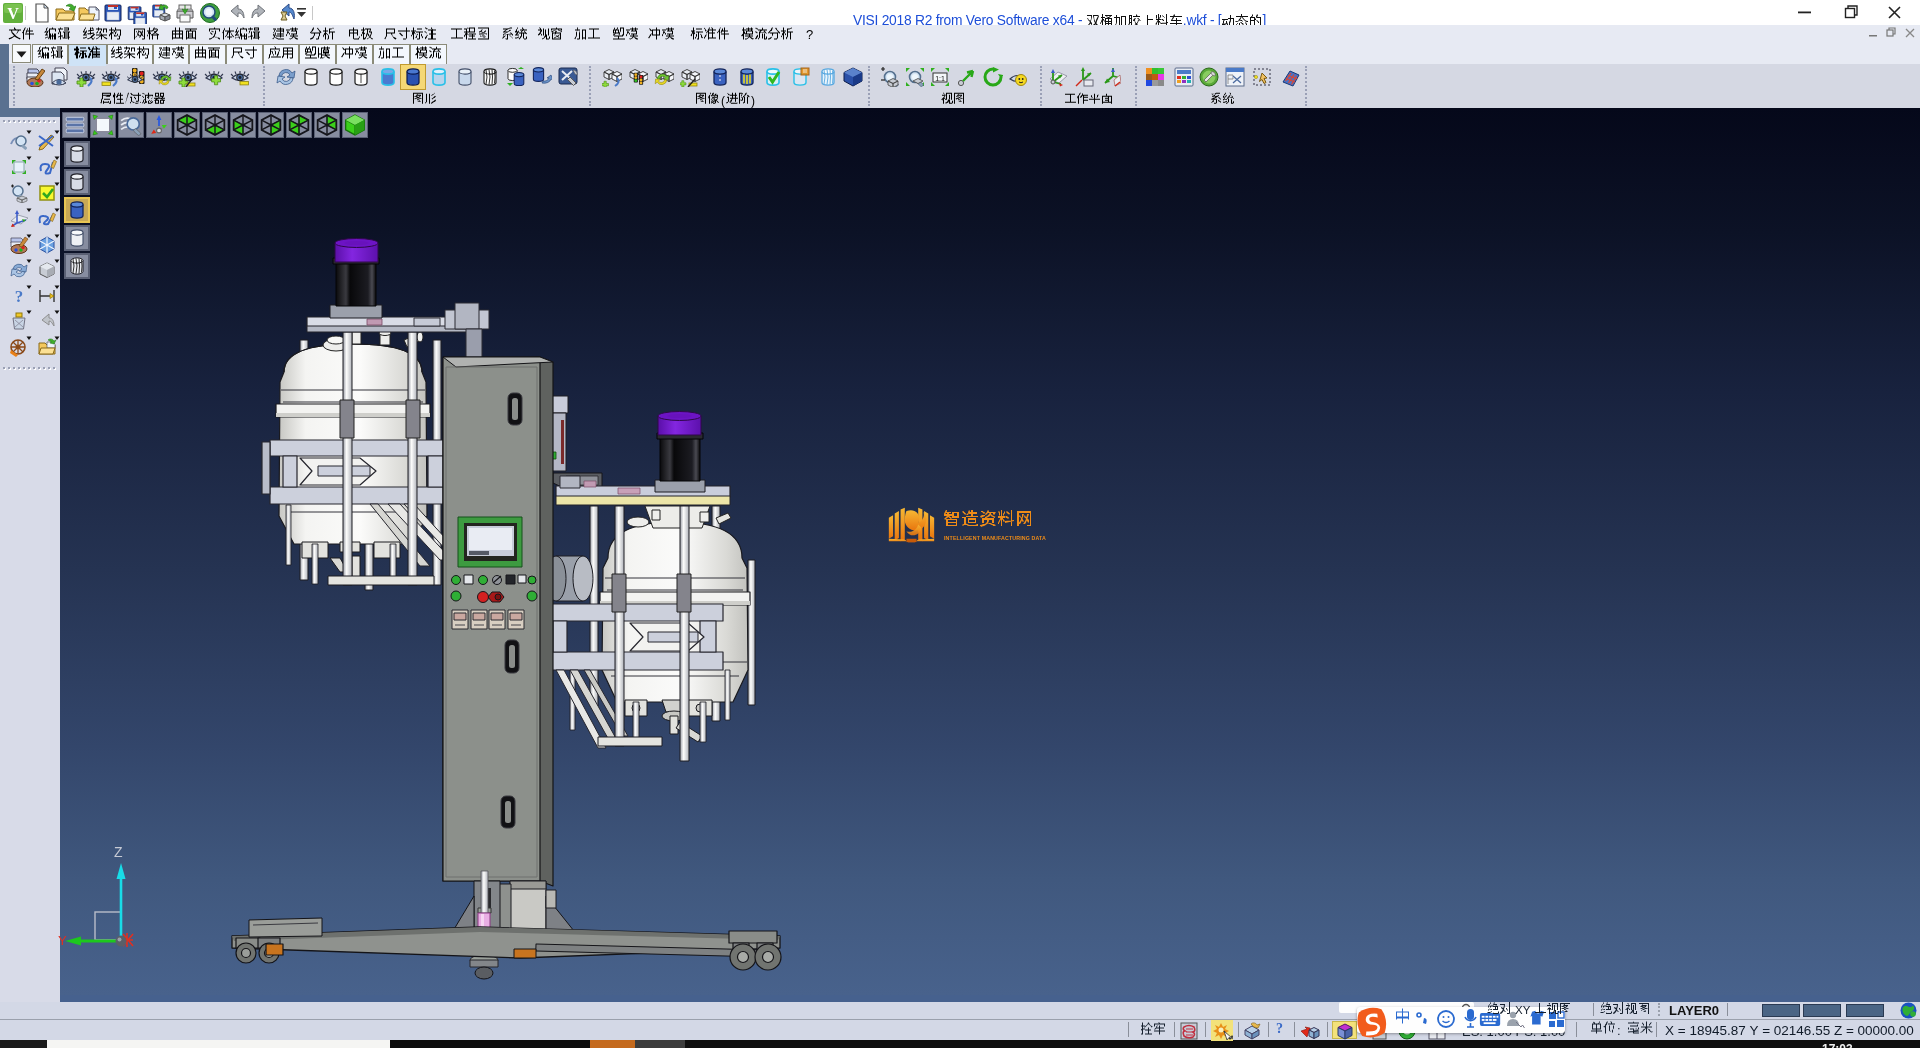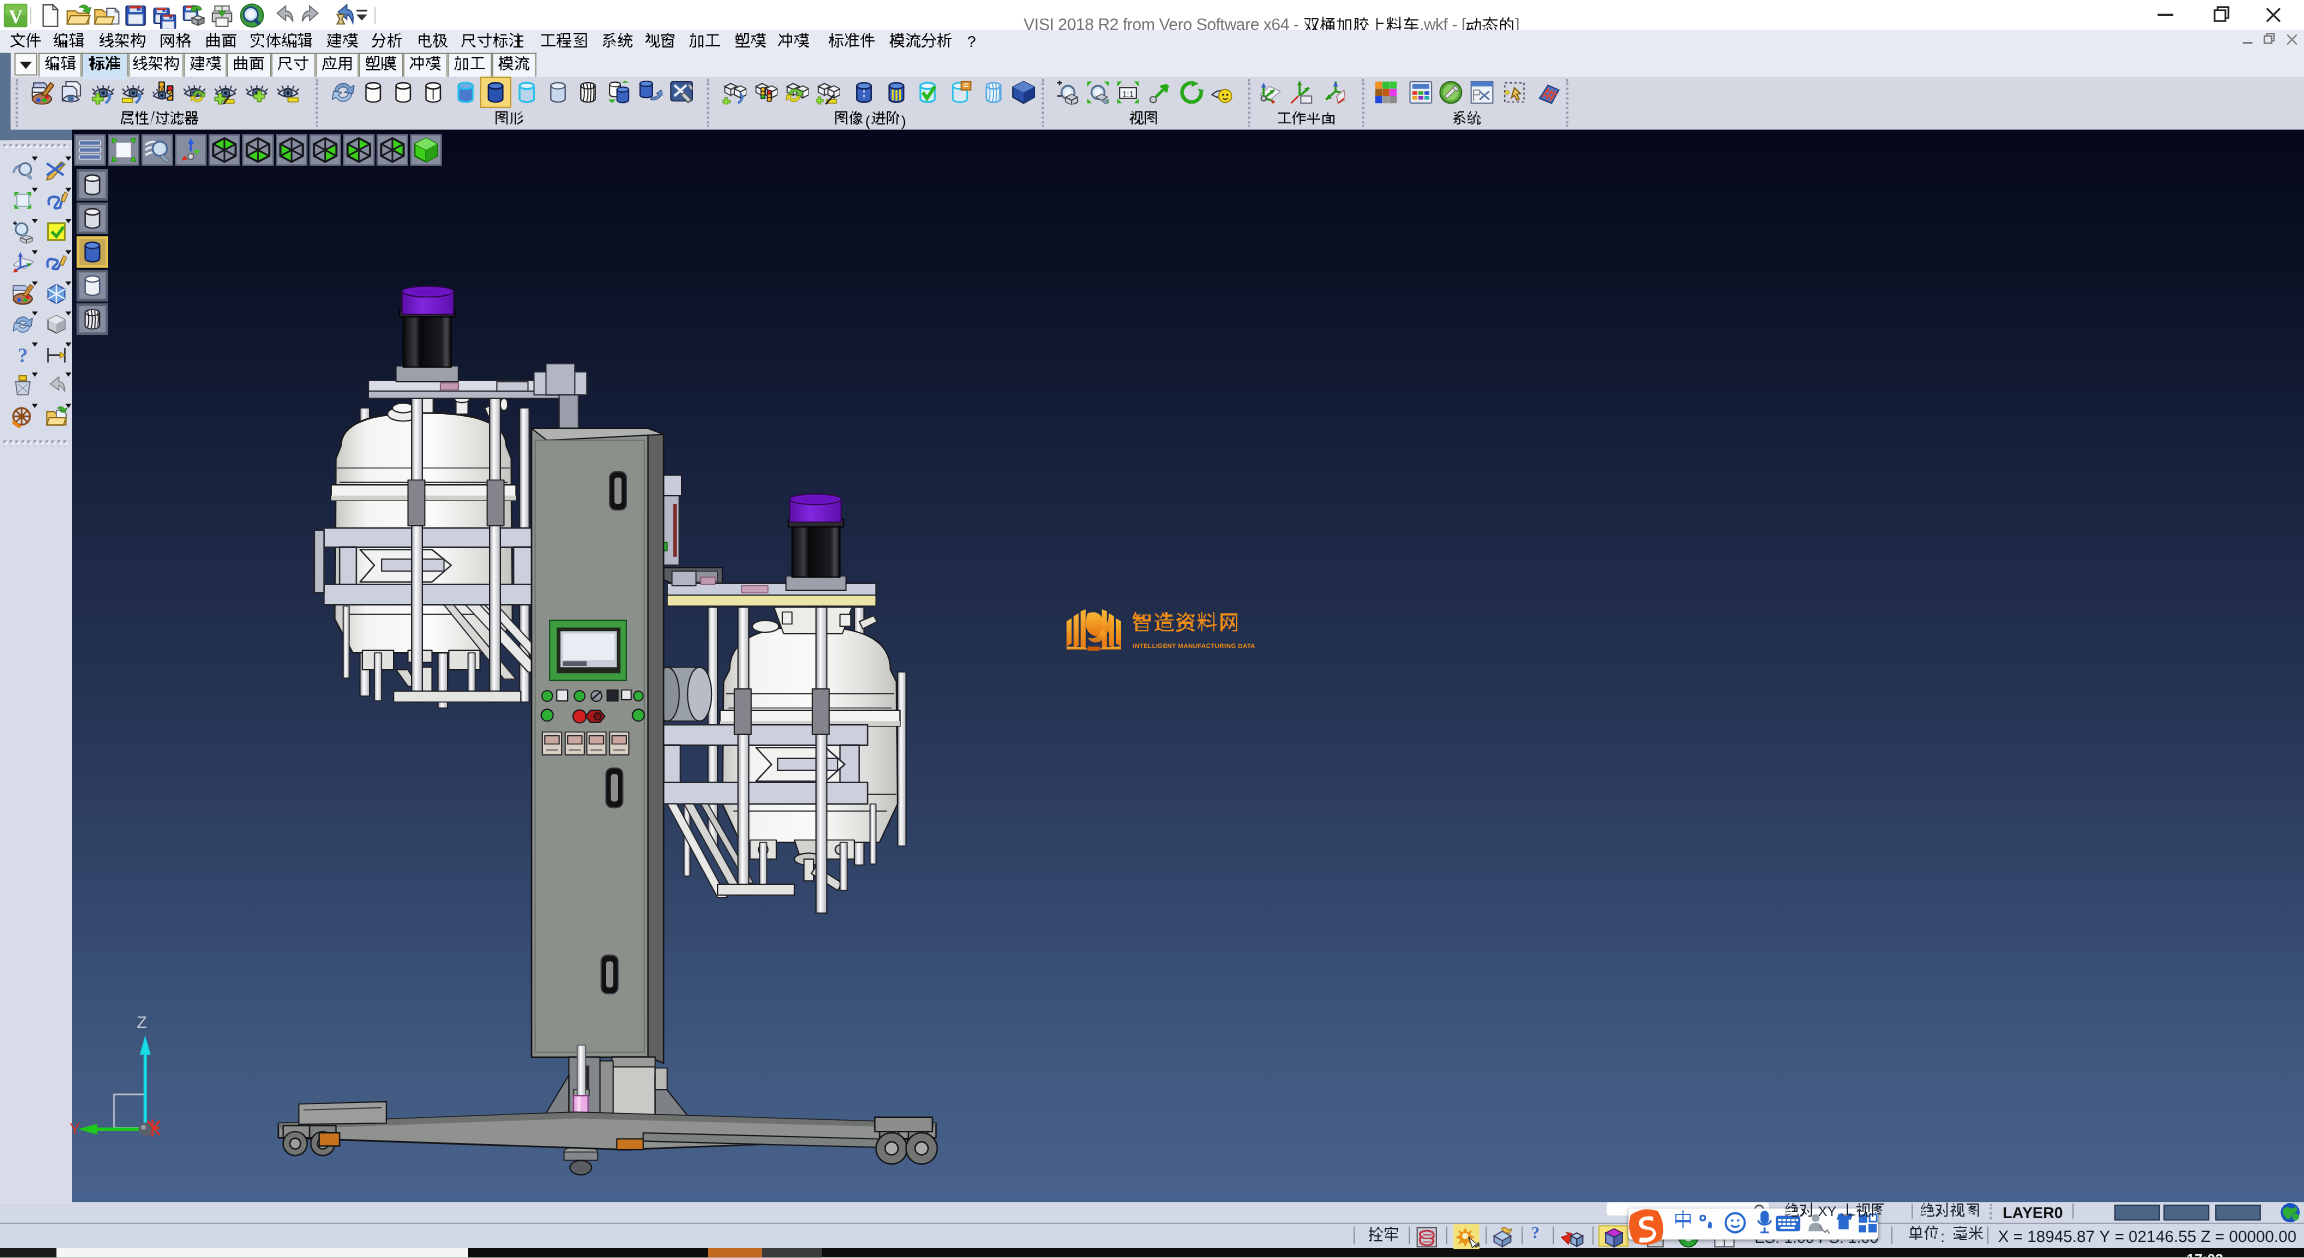--- a/index.html
+++ b/index.html
@@ -84,21 +84,21 @@
   </svg>
 <svg class="abs" style="left:275px;top:2px" width="22" height="22" viewBox="0 0 22 22">
     <path d="M7 8 L14 2 L14 6 C19 6 20 12 19 17 C17 12 16 10 14 10 L14 14 Z" fill="#5588cc" stroke="#2a4a88" stroke-width="1"></path>
     <path d="M6 10h6l-2 4 2 4H6l2-4z" fill="#d8c890" stroke="#6a5a20"></path>
   </svg>
 <svg class="abs" style="left:296px;top:8px" width="12" height="10">
     <rect x="1" y="0" width="9" height="1.6" fill="#333"></rect>
     <path d="M1 4 L10 4 L5.5 9 Z" fill="#333"></path>
   </svg>
 <div class="abs" style="left:312px;top:6px;width:1px;height:14px;background:#c8c8c8"></div>
-<div class="abs" style="left:853px;top:0;height:41px;display:flex;align-items:center;white-space:nowrap;font-size:13.8px;letter-spacing:-0.25px;color:#737373">
+<div class="abs" style="left:853px;top:0;height:41px;display:flex;align-items:center;white-space:nowrap;font-size:13.8px;letter-spacing:-0.25px;color:#1d4ed8">
     <span>VISI 2018 R2 from Vero Software x64 -&nbsp;</span>
     <svg width="97" height="20" style="flex:none">
       <path transform="translate(0,15)" d="M7 -11H12V-10H7ZM12 -11H12L12 -11L13 -10Q12 -7 11 -5Q11 -3 9 -1Q8 0 6 1Q6 1 6 1Q6 1 6 0Q6 0 6 0Q7 -1 8 -2Q10 -3 10 -6Q11 -8 12 -10ZM8 -10Q8 -7 9 -5Q10 -3 11 -2Q12 -1 13 0Q13 0 13 1Q13 1 13 1Q13 1 13 1Q11 0 10 -1Q9 -3 8 -5Q8 -7 7 -10ZM1 -11H6V-10H1ZM5 -11H5L6 -11L6 -10Q6 -8 5 -5Q5 -3 4 -2Q3 0 1 1Q1 1 1 1Q1 1 1 1Q1 0 0 0Q1 -0 2 -1Q3 -2 4 -4Q4 -5 5 -7Q5 -8 5 -10ZM1 -8 2 -8Q2 -7 3 -6Q4 -6 4 -5Q5 -4 6 -3Q6 -2 6 -1L6 -1Q5 -1 5 -2Q4 -3 4 -4Q3 -5 2 -6Q2 -7 1 -8Z M15 -9H19V-8H15ZM16 -12H17V1H16ZM16 -8 17 -8Q17 -7 17 -6Q16 -6 16 -5Q16 -4 15 -3Q15 -2 15 -2Q15 -2 15 -2Q14 -2 14 -3Q14 -3 14 -3Q14 -3 15 -4Q15 -5 15 -5Q16 -6 16 -7Q16 -8 16 -8ZM17 -7Q17 -7 18 -7Q18 -7 18 -6Q18 -6 18 -6Q19 -5 19 -5L18 -4Q18 -5 18 -5Q18 -5 17 -6Q17 -6 17 -7Q17 -7 17 -7ZM19 -11H26V-10H19ZM20 -9 21 -10Q21 -9 22 -9Q23 -9 24 -8Q24 -8 25 -8L24 -7Q24 -7 23 -8Q22 -8 22 -8Q21 -9 20 -9ZM19 -8H26V-7H20V1H19ZM20 -5H26V-4H20ZM20 -3H26V-2H20ZM25 -8H26V-0Q26 0 26 1Q26 1 26 1Q26 1 25 1Q25 1 24 1Q24 1 24 1Q24 0 24 0Q24 0 25 0Q25 0 25 0Q25 0 25 -0ZM22 -7H23V1H22ZM25 -11H25L26 -11L26 -11Q26 -10 25 -10Q25 -9 24 -9Q23 -8 23 -8Q23 -8 23 -8Q22 -9 22 -9Q23 -9 23 -9Q24 -10 24 -10Q25 -11 25 -11Z M36 -1H40V-0H36ZM28 -9H34V-8H28ZM35 -10H40V1H39V-9H36V1H35ZM33 -9H34Q34 -9 34 -9Q34 -9 34 -9Q34 -9 34 -8Q34 -6 34 -5Q34 -3 34 -2Q34 -1 34 -0Q34 0 34 0Q34 1 33 1Q33 1 33 1Q33 1 32 1Q32 1 31 1Q31 1 31 0Q31 0 31 -0Q31 -0 32 -0Q32 -0 32 -0Q33 -0 33 -0Q33 -0 33 -0Q33 -1 33 -1Q33 -2 33 -2Q33 -3 33 -5Q33 -7 33 -9ZM30 -11H31Q31 -9 31 -8Q31 -6 31 -4Q31 -3 30 -1Q30 0 29 1Q29 1 29 1Q28 1 28 1Q28 0 28 0Q29 -0 29 -1Q30 -2 30 -3Q30 -5 30 -6Q30 -7 30 -9Q30 -10 30 -11Z M43 -11H46V-10H43ZM43 -8H46V-7H43ZM43 -4H46V-3H43ZM43 -11H44V-6Q44 -5 44 -4Q44 -3 44 -2Q43 -1 43 -1Q43 0 43 1Q43 1 42 1Q42 1 42 1Q42 1 42 1Q42 -0 42 -1Q43 -2 43 -3Q43 -4 43 -4Q43 -5 43 -6ZM45 -11H46V-0Q46 0 46 0Q46 1 46 1Q46 1 45 1Q45 1 44 1Q44 1 44 1Q44 0 44 0Q45 0 45 0Q45 0 45 0Q45 0 45 0Q45 -0 45 -0ZM47 -10H54V-9H47ZM49 -8 50 -8Q49 -7 49 -6Q48 -5 47 -5Q47 -5 47 -5Q47 -5 47 -5Q47 -6 47 -6Q48 -7 48 -7Q49 -8 49 -8ZM51 -8 52 -8Q53 -8 53 -7Q54 -7 54 -6Q54 -6 55 -5L54 -5Q54 -5 53 -6Q53 -6 52 -7Q52 -7 51 -8ZM49 -6Q49 -4 50 -3Q51 -2 52 -1Q53 -0 55 0Q55 0 54 0Q54 1 54 1Q54 1 54 1Q52 1 51 -0Q50 -1 49 -3Q49 -4 48 -6ZM50 -11 51 -12Q51 -11 51 -11Q51 -10 52 -10L51 -10Q50 -10 50 -10Q50 -11 50 -11ZM52 -6 53 -6Q52 -3 51 -2Q49 0 47 1Q47 1 47 1Q47 1 47 1Q47 0 46 0Q49 -1 50 -2Q52 -4 52 -6Z M62 -7H67V-6H62ZM56 -1H68V0H56ZM61 -11H62V-0H61Z M72 -12H73V1H72ZM70 -7H75V-6H70ZM72 -6 72 -6Q72 -5 72 -5Q72 -4 71 -3Q71 -2 71 -2Q70 -1 70 -1Q70 -1 70 -1Q70 -1 70 -1Q70 -2 69 -2Q70 -2 70 -3Q71 -4 71 -5Q72 -6 72 -6ZM73 -6Q73 -6 73 -5Q73 -5 74 -5Q74 -4 74 -4Q74 -4 75 -3Q75 -3 75 -3L74 -2Q74 -3 74 -3Q74 -3 73 -4Q73 -4 73 -5Q72 -5 72 -5ZM70 -11 71 -11Q71 -10 71 -10Q71 -9 71 -9Q71 -8 71 -8L70 -7Q70 -8 70 -8Q70 -9 70 -9Q70 -10 70 -11ZM74 -11 75 -11Q75 -10 75 -9Q75 -9 74 -8Q74 -8 74 -7L73 -8Q73 -8 74 -9Q74 -9 74 -10Q74 -10 74 -11ZM80 -12H81V1H80ZM75 -3 82 -4 82 -3 75 -2ZM76 -10 77 -11Q77 -10 77 -10Q78 -10 78 -9Q79 -9 79 -9L78 -8Q78 -8 78 -9Q77 -9 77 -9Q77 -10 76 -10ZM75 -6 76 -7Q76 -7 77 -7Q77 -6 78 -6Q78 -6 78 -6L78 -5Q77 -5 77 -5Q77 -6 76 -6Q76 -6 75 -6Z M84 -10H96V-9H84ZM84 -3H96V-2H84ZM90 -8H91V1H90ZM85 -4Q85 -5 85 -5Q85 -5 85 -5Q85 -5 85 -5Q85 -6 85 -6Q85 -6 86 -7Q86 -7 86 -7Q86 -8 87 -9Q87 -9 87 -10Q88 -11 88 -12L89 -11Q89 -10 88 -9Q88 -8 87 -7Q86 -6 86 -5V-5Q86 -5 86 -5Q86 -5 85 -5Q85 -5 85 -5Q85 -5 85 -4ZM85 -4V-5L86 -6H95V-5H87Q86 -5 86 -5Q86 -5 85 -5Q85 -4 85 -4Z" fill="#111"></path>
     </svg>
     <span>.wkf -&nbsp;[</span>
     <svg width="41" height="20" style="flex:none">
       <path transform="translate(0,15)" d="M7 -8H13V-7H7ZM12 -8H13Q13 -8 13 -8Q13 -8 13 -8Q13 -8 13 -8Q13 -6 13 -4Q13 -3 13 -2Q13 -1 13 -0Q12 0 12 0Q12 1 12 1Q12 1 11 1Q11 1 10 1Q10 1 9 1Q9 1 9 0Q9 0 9 -0Q10 -0 10 -0Q11 -0 11 -0Q11 -0 11 -0Q11 -0 11 -0Q11 -0 12 -1Q12 -1 12 -2Q12 -3 12 -5Q12 -6 12 -8ZM9 -11H10Q10 -10 10 -8Q10 -7 10 -6Q10 -4 9 -3Q9 -2 9 -1Q8 0 7 1Q7 1 7 1Q7 1 7 1Q6 0 6 0Q7 -0 8 -1Q8 -2 8 -4Q9 -5 9 -6Q9 -7 9 -9Q9 -10 9 -11ZM1 -10H7V-10H1ZM1 -7H7V-6H1ZM5 -5 6 -5Q6 -4 6 -4Q6 -3 7 -2Q7 -2 7 -1L6 -1Q6 -1 6 -2Q6 -3 5 -3Q5 -4 5 -5ZM1 -1 1 -1 2 -2 6 -3Q6 -3 6 -2Q6 -2 6 -2Q5 -2 4 -1Q3 -1 3 -1Q2 -1 2 -1Q2 -1 1 -1Q1 -1 1 -1ZM1 -1Q1 -1 1 -1Q1 -1 1 -1Q1 -1 1 -2Q1 -2 1 -2Q1 -2 2 -3Q2 -3 2 -3Q2 -4 2 -4Q2 -5 2 -5Q3 -6 3 -7L4 -6Q4 -6 3 -5Q3 -4 3 -3Q2 -2 2 -1V-1Q2 -1 2 -1Q2 -1 2 -1Q1 -1 1 -1Q1 -1 1 -1Z M15 -10H27V-9H15ZM20 -12H21Q21 -11 21 -10Q21 -9 20 -8Q20 -7 19 -6Q19 -5 18 -5Q17 -4 15 -4Q15 -4 15 -4Q15 -4 14 -5Q16 -5 17 -5Q18 -6 18 -7Q19 -7 19 -8Q20 -9 20 -10Q20 -11 20 -12ZM21 -10Q22 -8 24 -6Q25 -5 27 -5Q27 -5 27 -4Q27 -4 27 -4Q26 -4 26 -4Q25 -4 24 -5Q23 -6 22 -7Q21 -8 21 -9ZM19 -6 20 -6Q20 -6 21 -6Q21 -5 22 -5Q22 -5 22 -5L21 -4Q21 -4 21 -5Q20 -5 20 -5Q19 -5 19 -6ZM18 -3H19V-1Q19 -0 19 -0Q19 -0 20 -0Q20 -0 20 -0Q20 -0 21 -0Q21 -0 21 -0Q22 -0 22 -0Q23 -0 23 -0Q23 -0 23 -0Q23 -0 24 -1Q24 -1 24 -2Q24 -2 24 -2Q24 -2 24 -1Q24 -1 25 -1Q24 -1 24 -0Q24 0 24 1Q23 1 23 1Q23 1 22 1Q22 1 22 1Q21 1 21 1Q20 1 20 1Q20 1 20 1Q19 1 18 1Q18 1 18 0Q18 -0 18 -1ZM19 -4 20 -4Q21 -4 21 -3Q22 -3 22 -3Q22 -2 23 -2L22 -1Q21 -2 21 -2Q21 -2 20 -3Q20 -3 19 -4ZM24 -3 25 -4Q25 -3 26 -2Q26 -2 26 -1Q27 -0 27 0L26 0Q26 -0 25 -1Q25 -1 25 -2Q24 -3 24 -3ZM16 -3 17 -3Q17 -2 16 -2Q16 -1 16 -1Q16 0 15 1L15 0Q15 -0 15 -1Q15 -2 16 -2Q16 -3 16 -3Z M29 -9H34V-0H29V-1H33V-8H29ZM29 -9H30V1H29ZM29 -6H33V-5H29ZM31 -12 32 -11Q32 -11 32 -10Q31 -9 31 -9L30 -9Q30 -10 31 -10Q31 -10 31 -11Q31 -11 31 -12ZM36 -9H40V-8H36ZM39 -9H40Q40 -9 40 -9Q40 -9 40 -9Q40 -9 40 -9Q40 -7 40 -5Q40 -3 40 -2Q40 -1 40 -1Q40 0 39 0Q39 1 39 1Q39 1 38 1Q38 1 37 1Q37 1 36 1Q36 1 36 0Q36 0 36 -0Q37 -0 37 -0Q38 -0 38 -0Q38 -0 38 -0Q38 -0 39 -0Q39 -1 39 -1Q39 -2 39 -3Q39 -4 39 -5Q39 -7 39 -9ZM36 -12 37 -11Q37 -10 36 -9Q36 -8 35 -8Q35 -7 35 -6Q34 -6 34 -6Q34 -6 34 -6Q34 -7 34 -7Q34 -7 35 -8Q35 -9 35 -10Q36 -11 36 -12ZM35 -6 36 -6Q36 -6 37 -5Q37 -5 38 -4Q38 -4 38 -3L37 -3Q37 -3 37 -4Q36 -4 36 -5Q36 -5 35 -6Z" fill="#111"></path>
     </svg>
     <span>]</span>
   </div>

